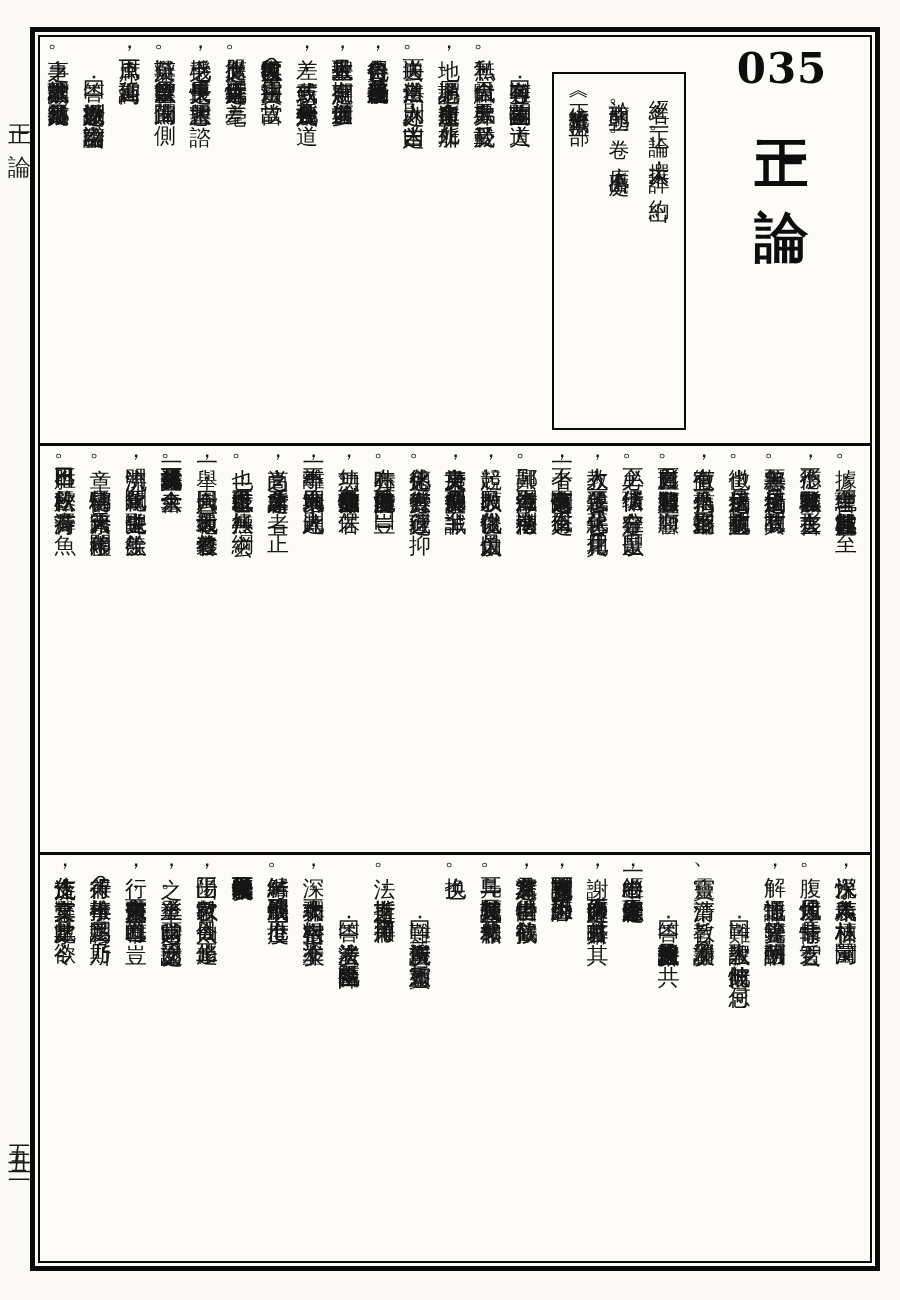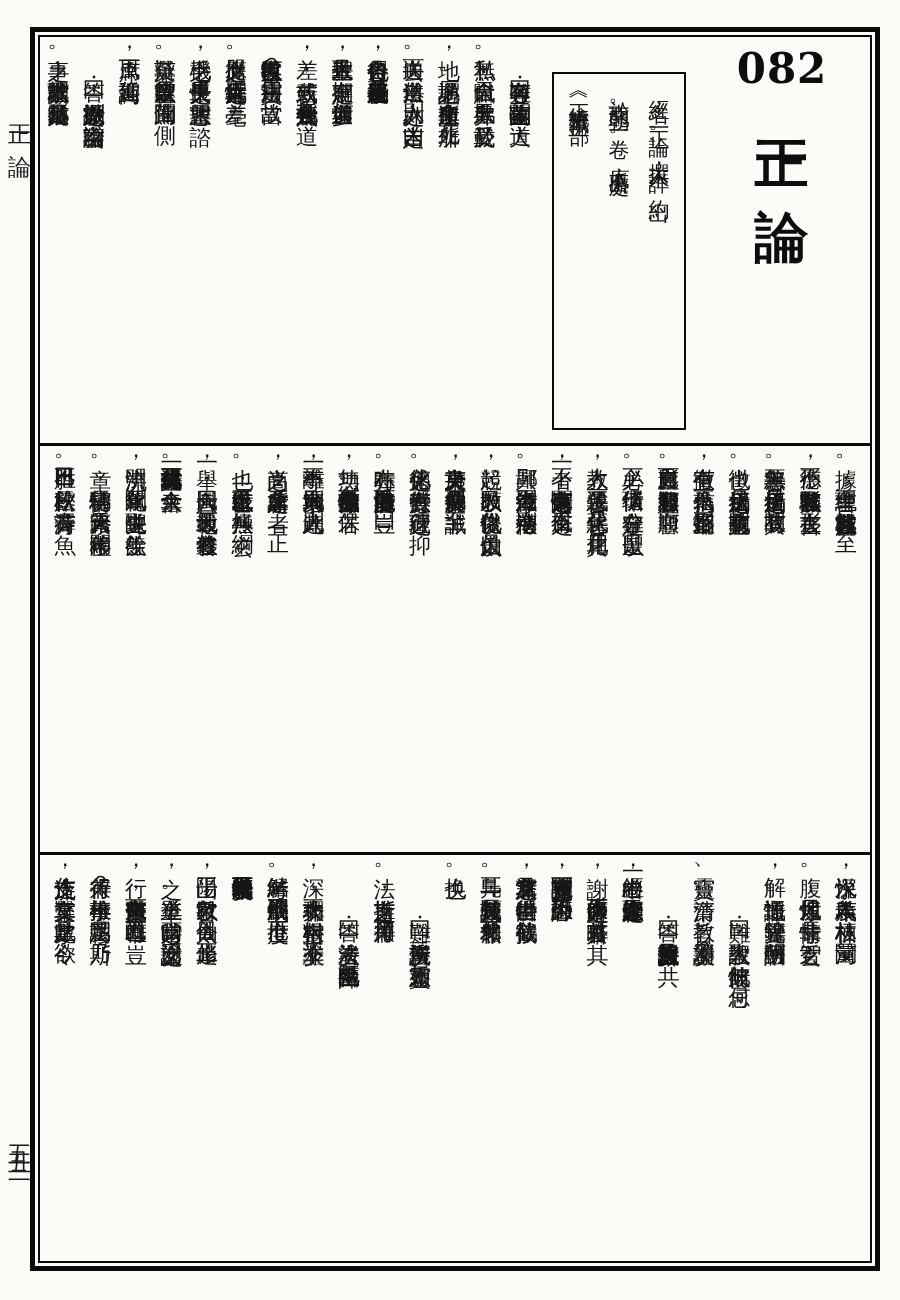--- a/index.html
+++ b/index.html
@@ -65,21 +65,21 @@
 <body>
 
 <div id="margin-top-label" class="margin-label">正一論</div>
 <div id="margin-bottom-label" class="margin-label">五五三</div>
 
 <div class="frame">
   <div class="inner">
 
     <div class="band">
       <div class="title-zone">
-        <div id="page-number">082</div>
+        <div id="page-number">035</div>
         <div id="doc-title">正一論</div>
       </div>
       <div class="colophon-zone">
         <div class="colophon-box">
             <div class="ccol">經名：正一論。撰人不詳，約出</div>
             <div class="ccol">於南北朝。一卷。底本出處：</div>
             <div class="ccol">《正統道藏》正一部。</div>
           </div>
       </div>
 

